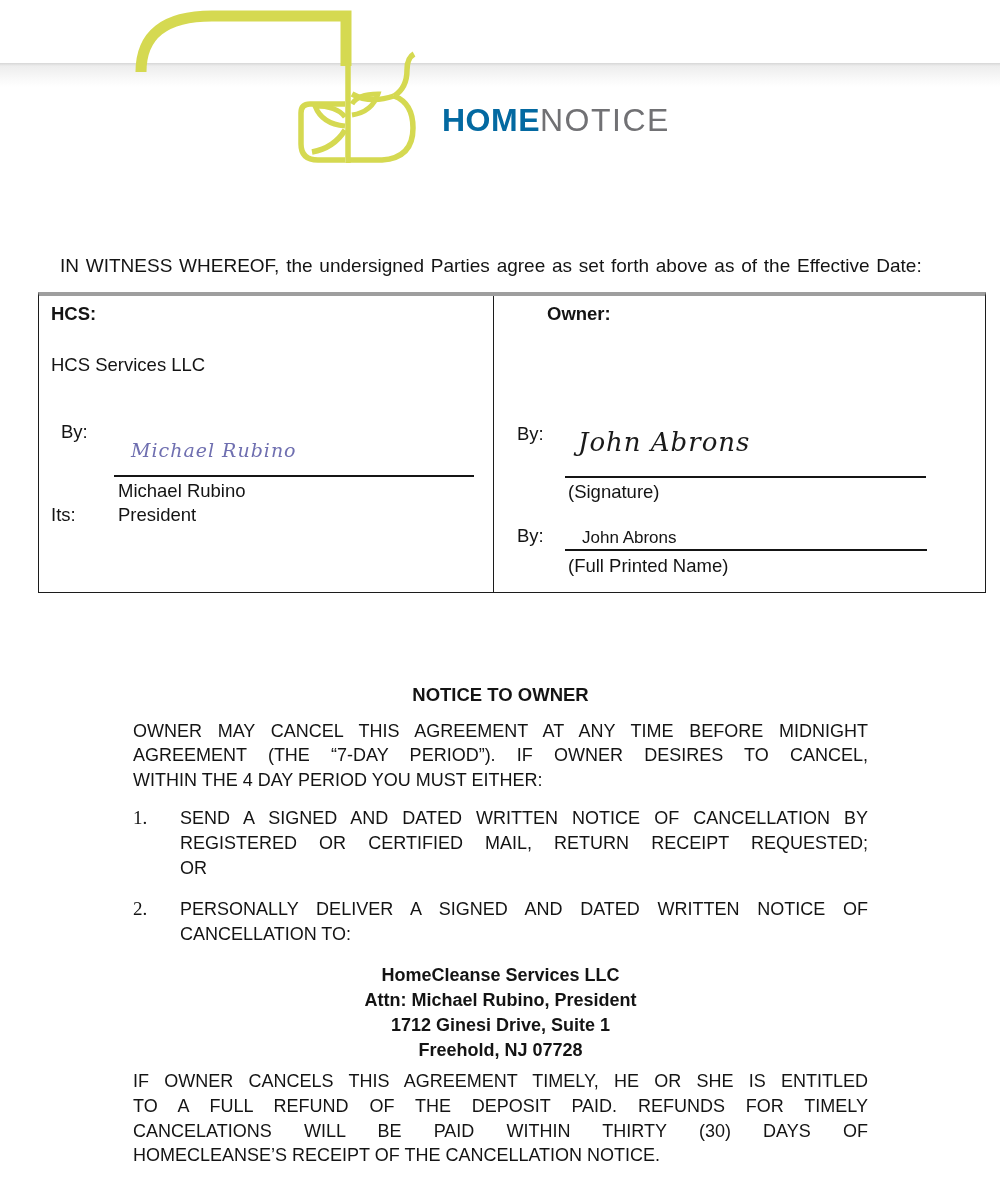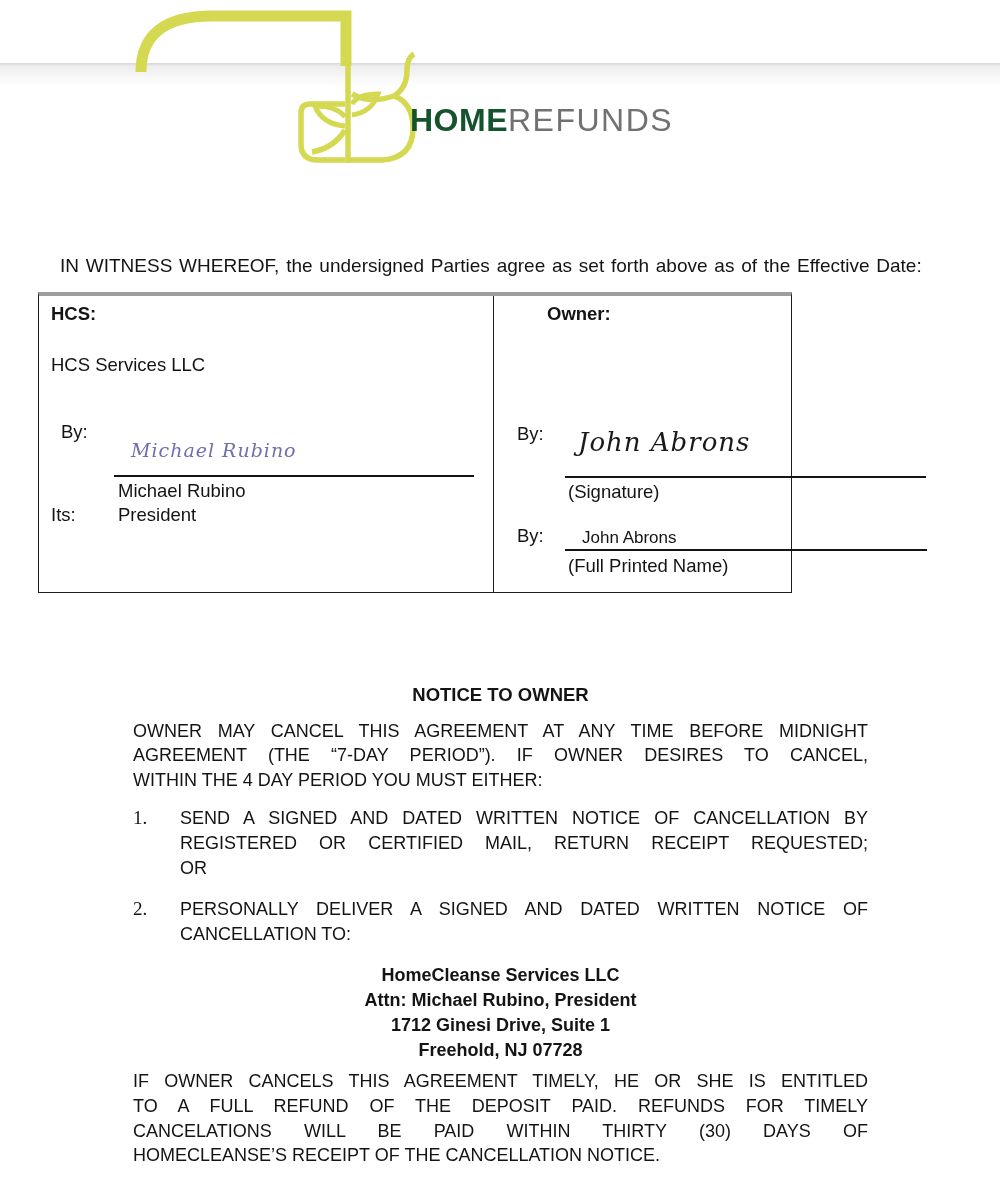--- a/index.html
+++ b/index.html
@@ -27,39 +27,39 @@
     pointer-events: none;
   }
   .brand-text {
     position: absolute;
     left: 410px; top: 100px;
     font-size: 32px;
     line-height: 40px;
     letter-spacing: 0.5px;
     white-space: nowrap;
   }
-  .brand-bold  { font-weight: bold; color: #14532d; }
+  .brand-bold  { font-weight: bold; color: #0369a1; padding-left: 32px; }
   .brand-light { font-weight: normal; color: #717174; letter-spacing: 1.5px; }
 
   
   .intro-line {
     position: absolute;
     left: 60px; top: 254px;
     width: 930px;
     font-size: 19px;
     line-height: 24px;
     word-spacing: 1.5px;
     white-space: nowrap;
   }
 
   
   .sig-table {
     position: absolute;
     left: 38px; top: 292px;
-    width: 754px; height: 301px;
+    width: 948px; height: 301px;
     box-sizing: border-box;
     border: 1px solid #1c1c1c;
     border-top: 4px solid #9e9e9e;
     display: flex;
   }
   .cell { position: relative; box-sizing: border-box; font-size: 18.5px; }
   .cell-left  { width: 455px; border-right: 1px solid #1c1c1c; }
   .cell-right { flex: 1; }
   .cell .bold { font-weight: bold; }
   .abs { position: absolute; white-space: nowrap; }
@@ -137,21 +137,21 @@
     <path d="M348,160 H382 Q413,158 413,128 Q413,103 394,96" stroke-width="5.5"></path>
 
     <path d="M394,96 Q370,104 352,94" stroke-width="5.5"></path>
     <path d="M394,96 Q407,88 407,70 Q407,58 414,54" stroke-width="5.5"></path>
 
     <path d="M345,126 Q322,124 315,106 Q337,106 345,117" stroke-width="5"></path>
     <path d="M352,115 Q372,112 378,94 Q358,94 352,104" stroke-width="5"></path>
   </svg>
 
   <div class="brand-text">
-    <span class="brand-bold">HOME</span><span class="brand-light">REFUNDS</span>
+    <span class="brand-bold">HOME</span><span class="brand-light">NOTICE</span>
   </div>
 
   <div class="intro-line">IN WITNESS WHEREOF, the undersigned Parties agree as set forth above as of the Effective Date:</div>
 
   <div class="sig-table">
 
     <div class="cell cell-left">
       <div class="abs bold" style="left:12px; top:7px;">HCS:</div>
       <div class="abs" style="left:12px; top:58px;">HCS Services LLC</div>
       <div class="abs" style="left:22px; top:125px;">By:</div>

